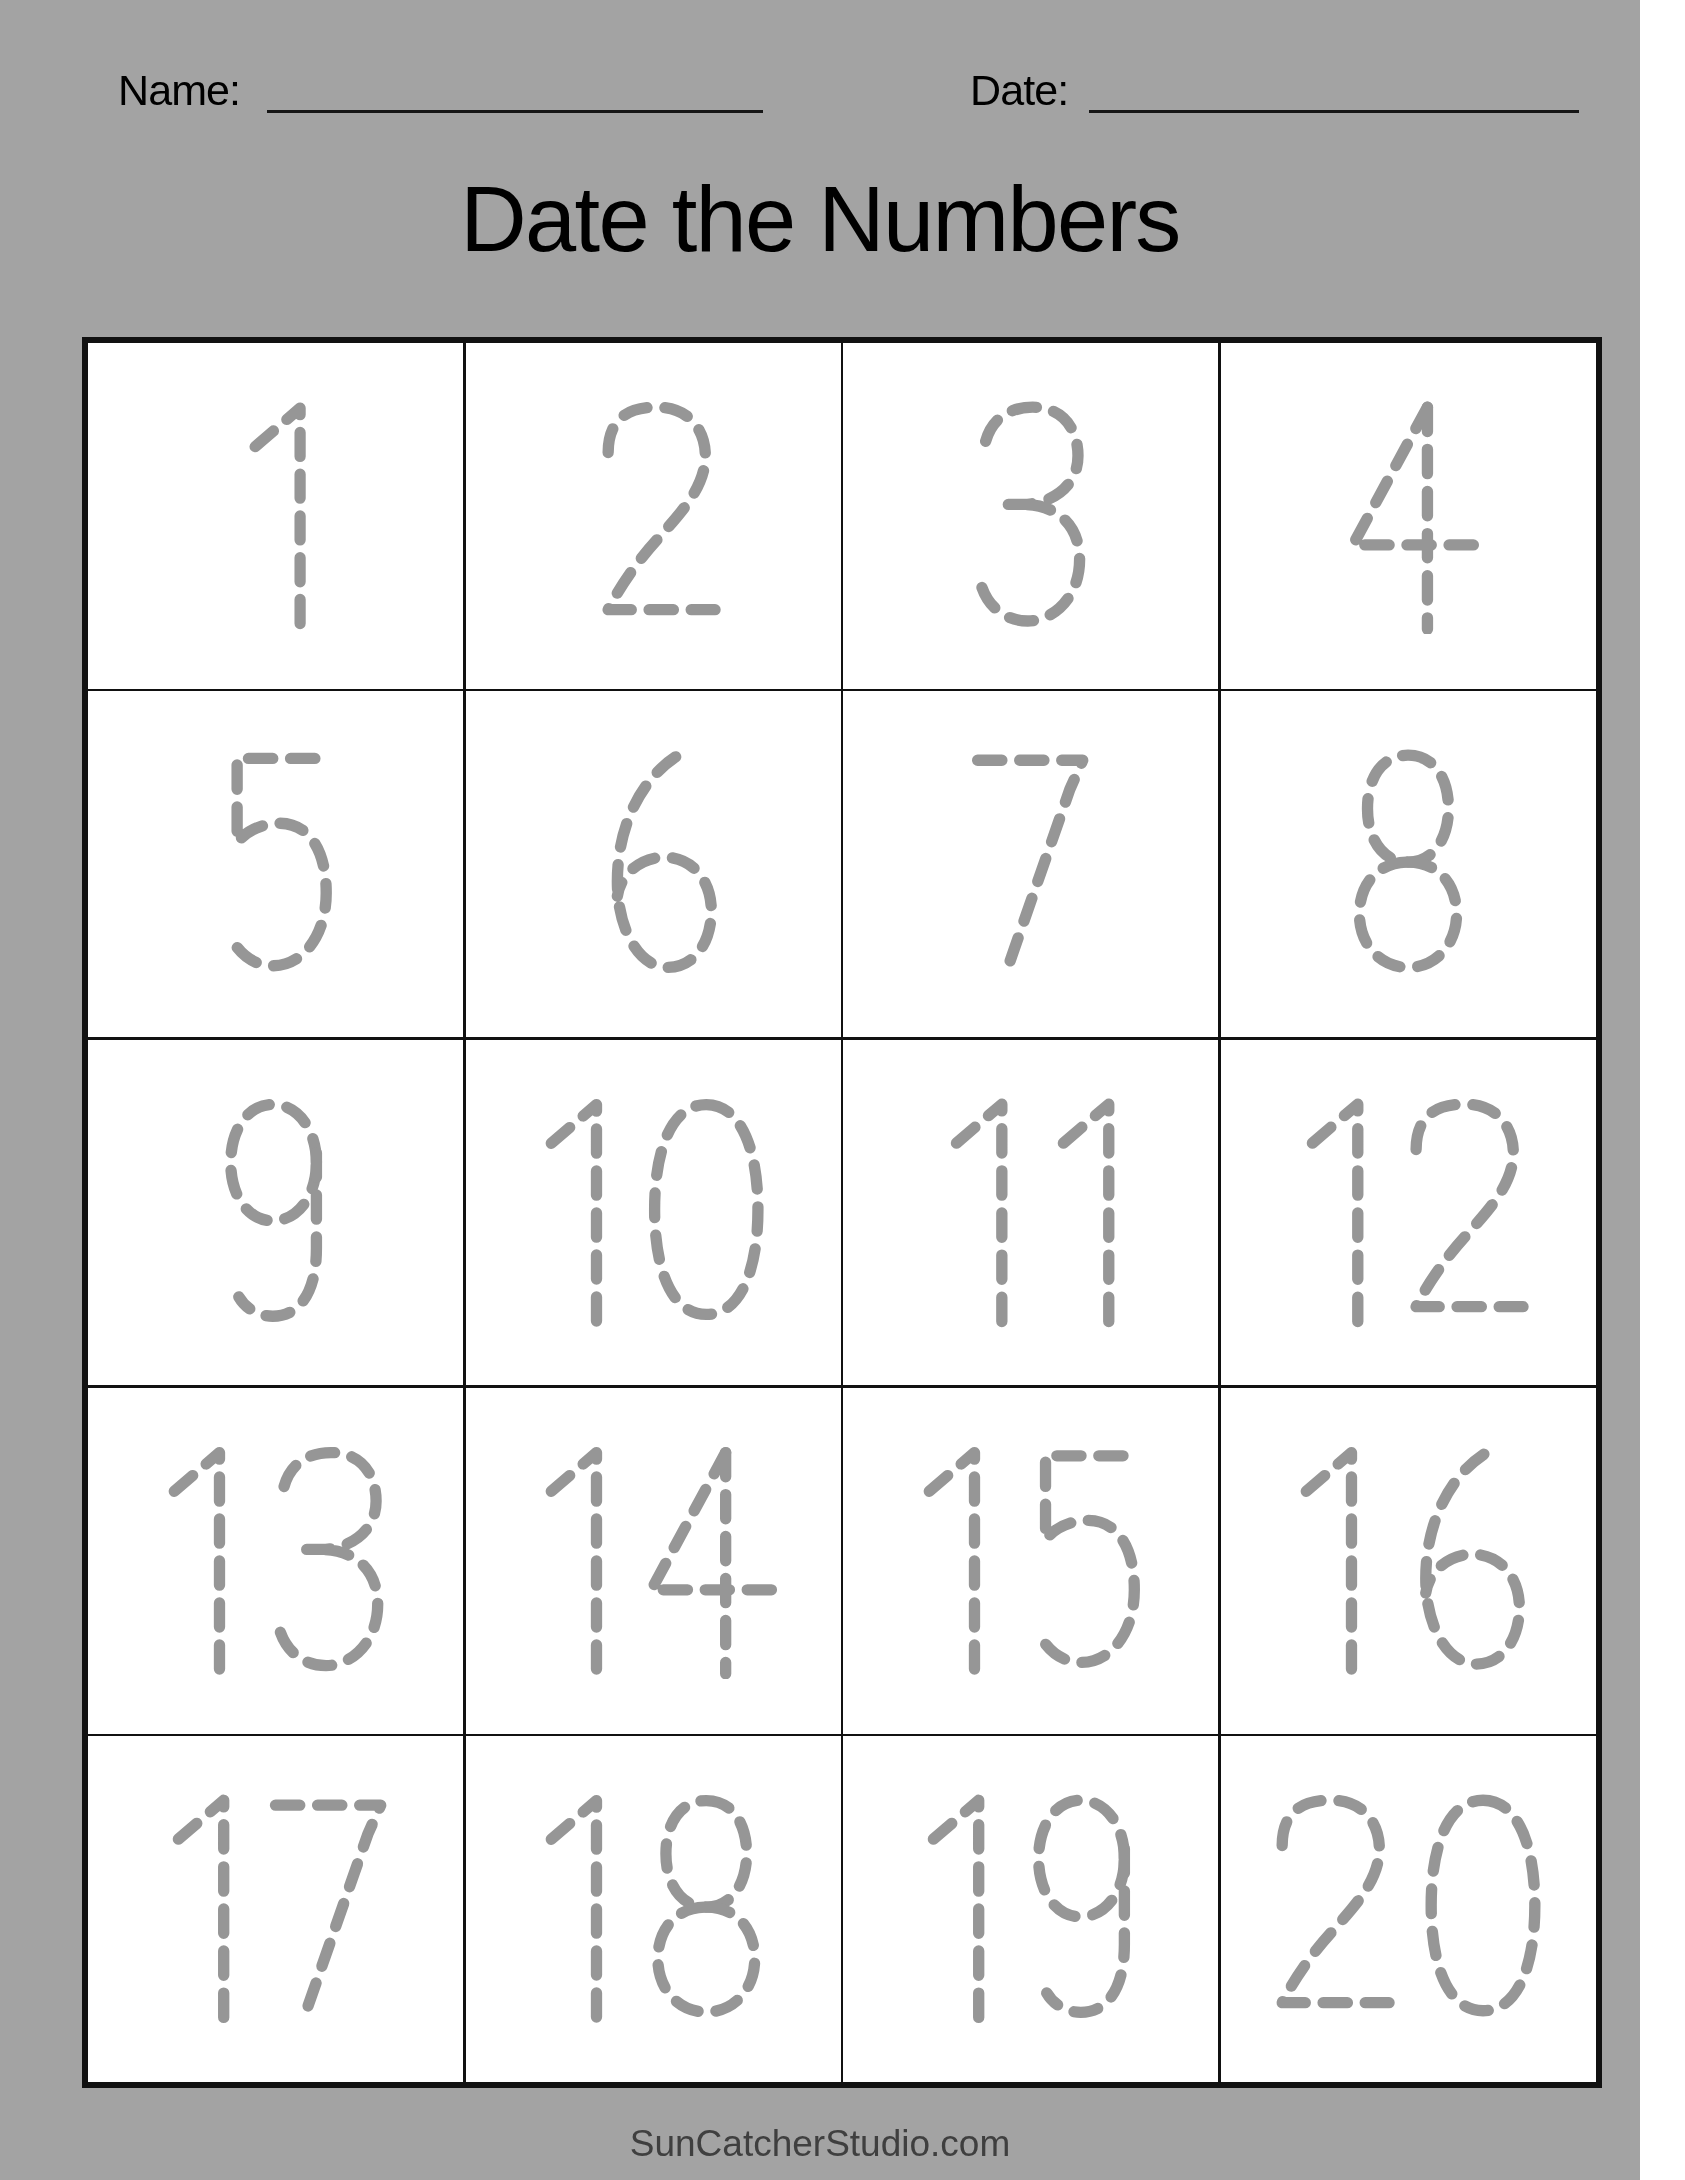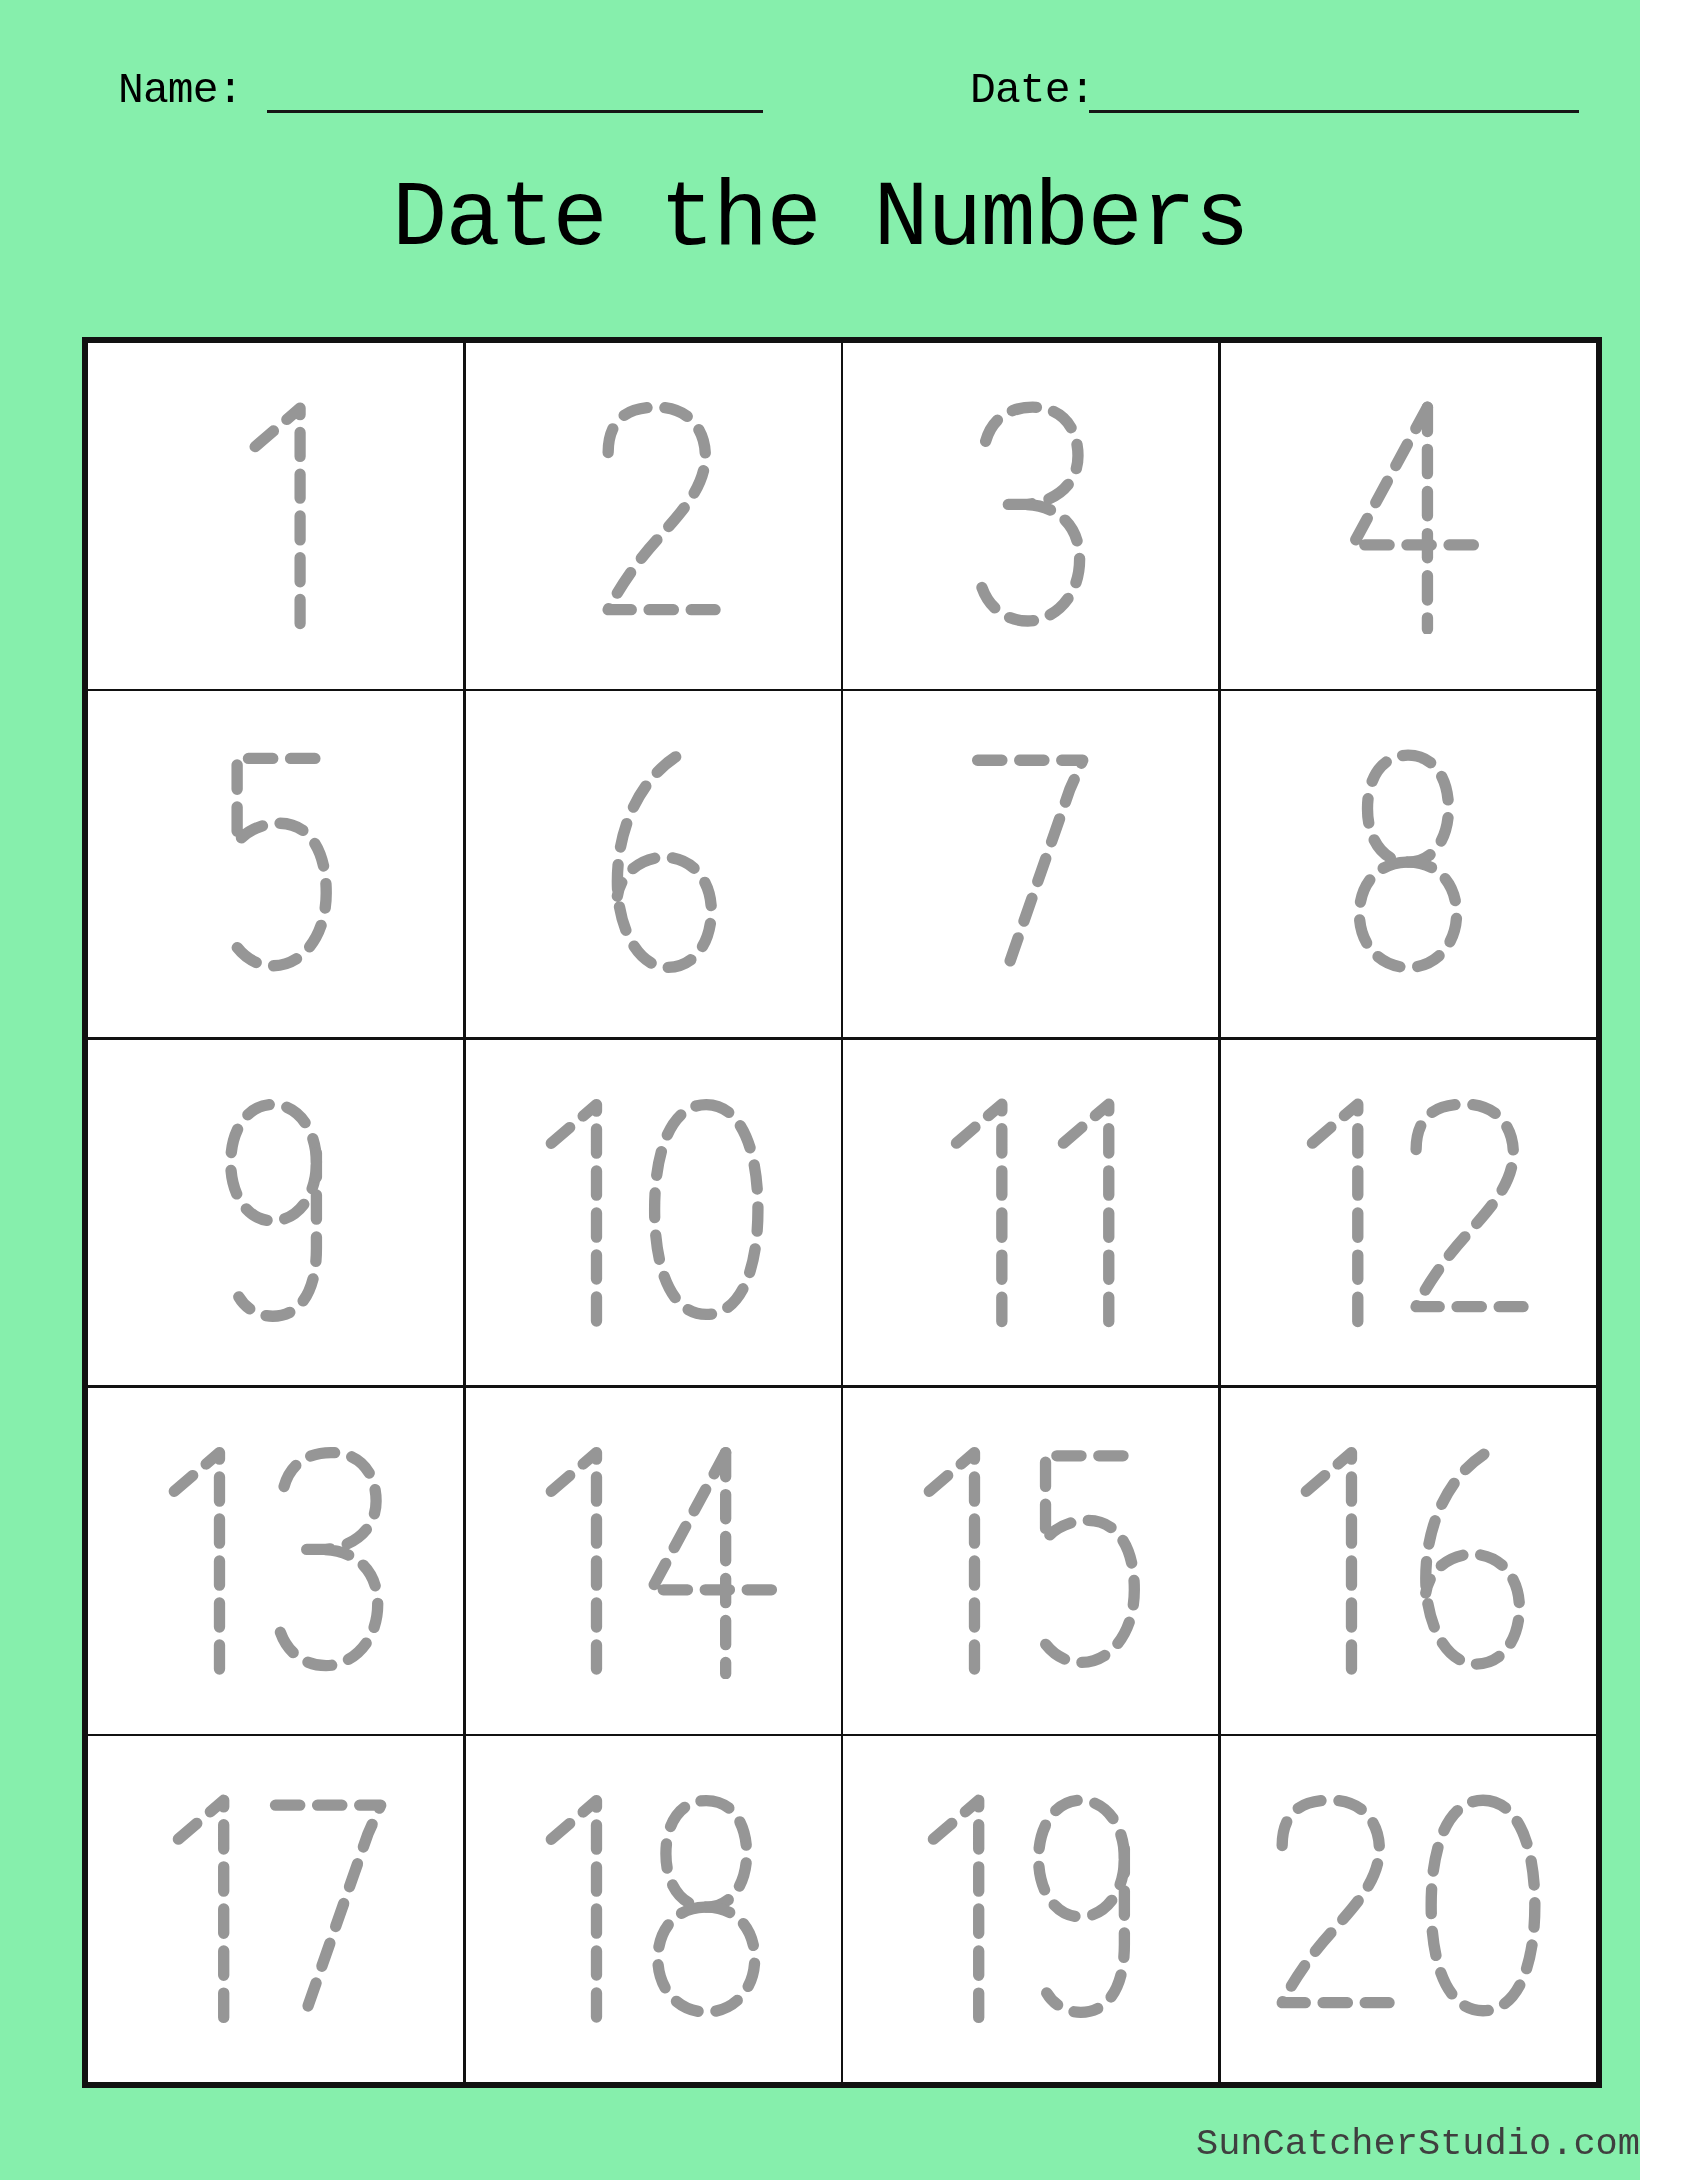--- a/index.html
+++ b/index.html
@@ -1,20 +1,20 @@
 <!DOCTYPE html>
 <html style="font-size:13.6px"><head>
 <meta charset="utf-8">
 <style>
   html,body{margin:0;padding:0;background:#ffffff;}
   .page{
     position:relative;
     width:1640px;height:2181px;
-    background:#86efac;
-    font-family:Liberation Mono, monospace;
+    background:#a3a3a3;
+    font-family:Liberation Sans, sans-serif;
     overflow:hidden;
   }
   
   .hdr-label{
     position:absolute;
     font-size:43px;
     color:#000;
     letter-spacing:-0.9px;
     white-space:nowrap;
   }
@@ -54,21 +54,21 @@
     background:#ffffff;
     display:flex;
     align-items:center;
     justify-content:center;
   }
   .cell svg{display:block;margin-top:-6.8px;}
   
   .footer{
     position:absolute;
     left:0;top:2123px;width:100%;
-    text-align:right;
+    text-align:center;
     font-size:37px;
     color:#3f3f3f;
   }
 </style>
 </head>
 <body>
 
 <div class="page">
 
   <span class="hdr-label name-label">Name:</span>

